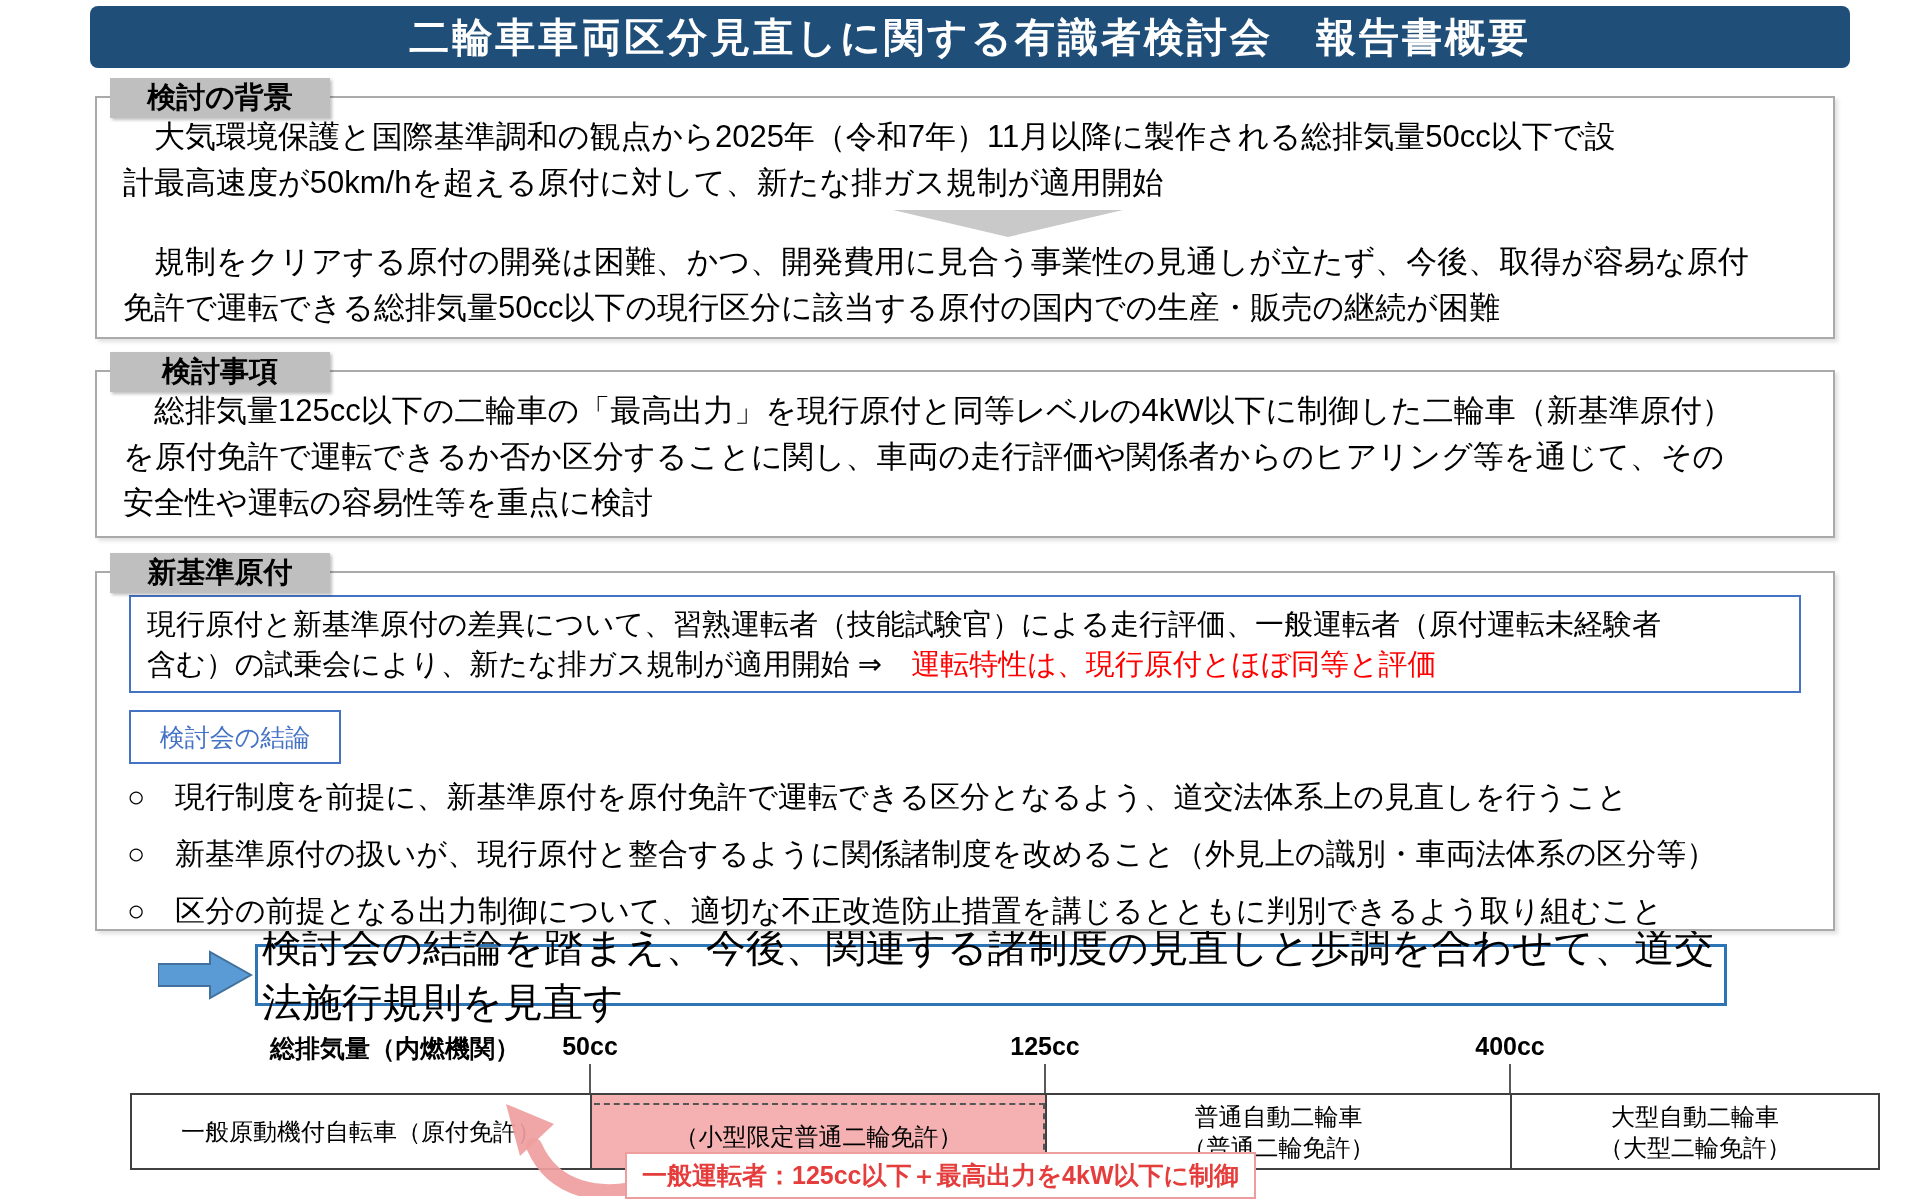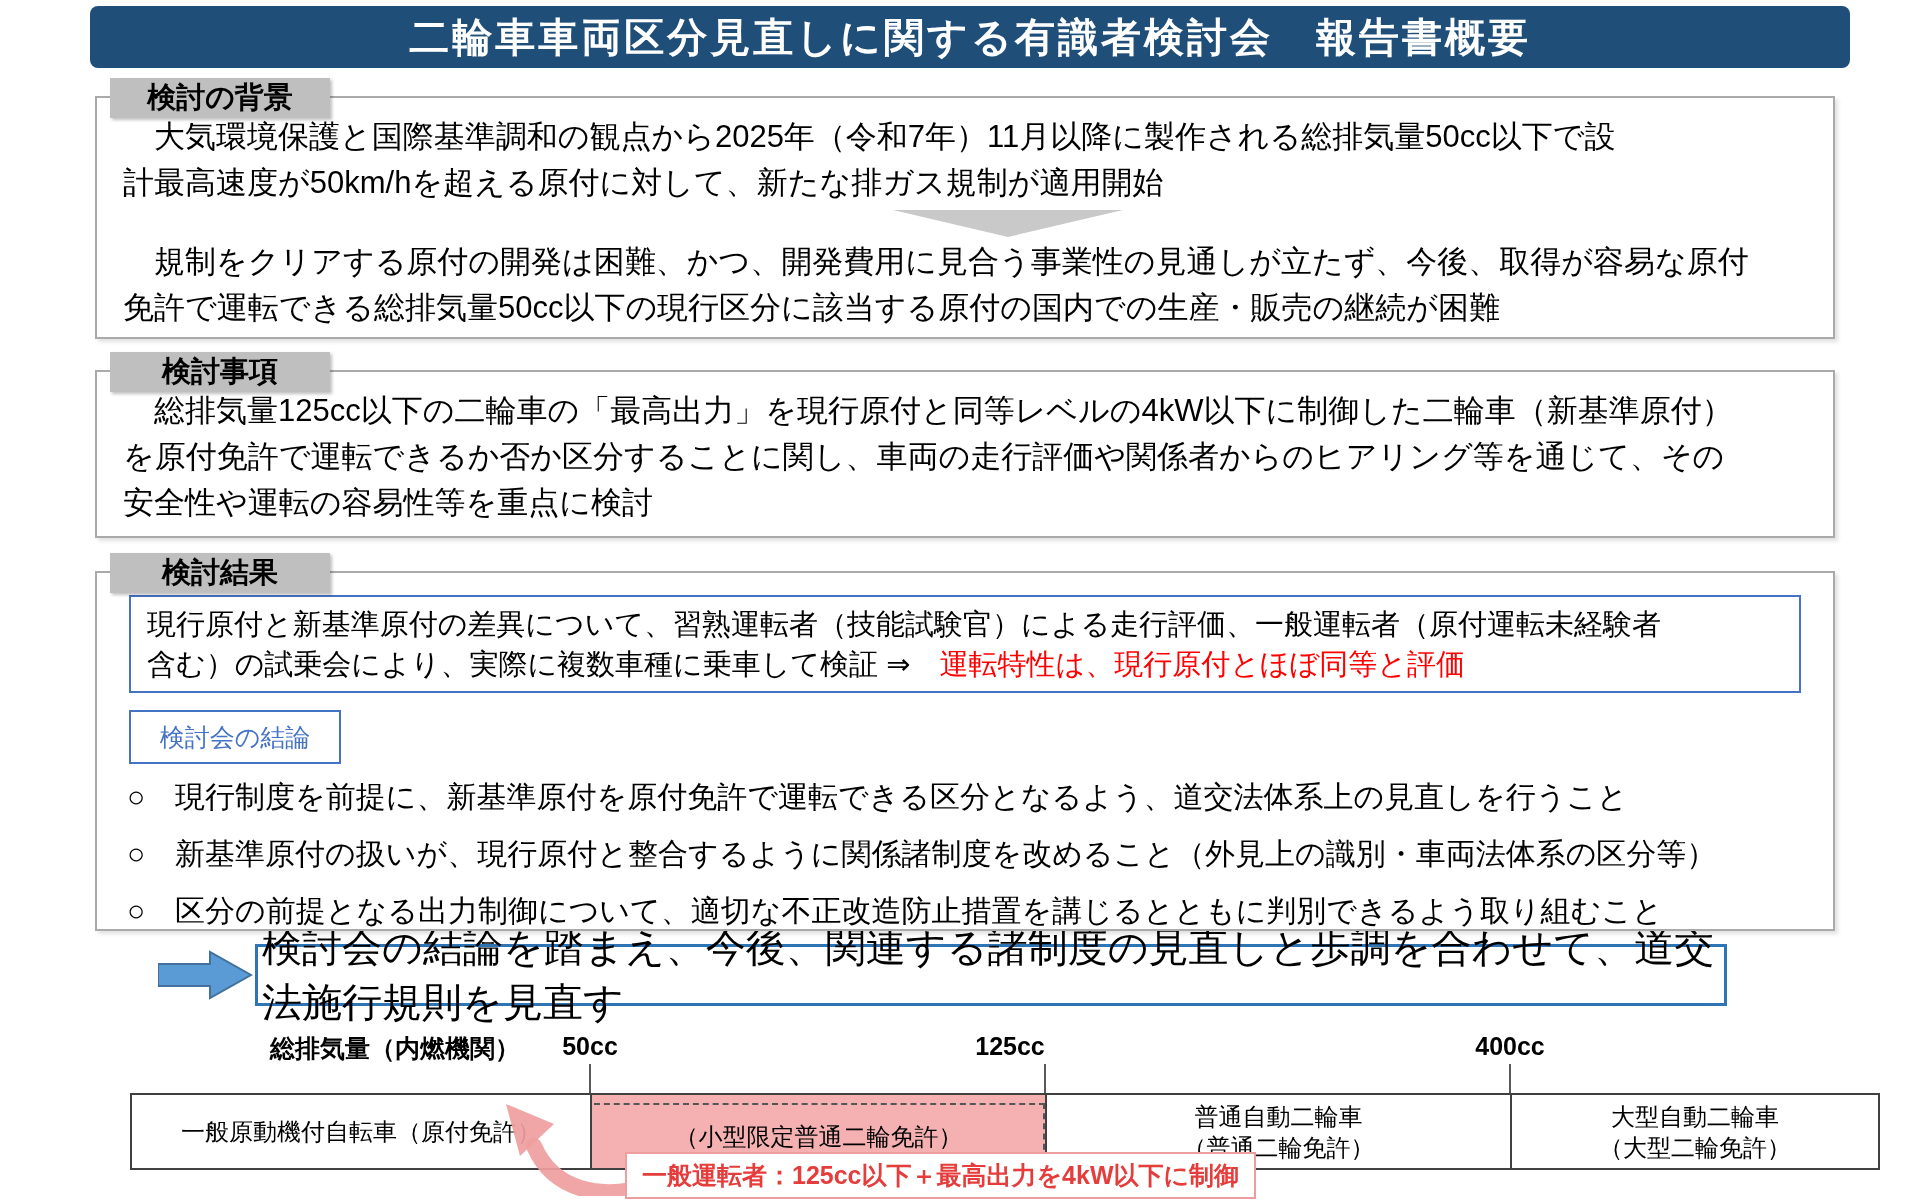--- a/index.html
+++ b/index.html
@@ -48,21 +48,21 @@
   .action-arrow { position:absolute; left:158px; top:950px; width:95px; height:50px; }
   .action-box { position:absolute; left:255px; top:944px; width:1472px; height:62px;
                 border:3px solid #2e75b6; display:flex; align-items:center;
                 padding-left:4px; font-size:40px; background:#fff; }
 
   
   .chart { position:absolute; left:0; top:1020px; width:1920px; height:180px; }
   .axis-label { position:absolute; left:270px; top:12px; font-size:25px; font-weight:bold; }
   .tick-label { position:absolute; top:12px; width:120px; text-align:center; font-size:25px; font-weight:bold; }
   .tick-50  { left:530px; }
-  .tick-125 { left:950px; }
+  .tick-125 { left:985px; }
   .tick-400 { left:1450px; }
   .tick-line { position:absolute; top:44px; width:2px; height:29px; background:#595959; }
   .tl-50  { left:589px; } .tl-125 { left:1044px; } .tl-400 { left:1509px; }
 
   .class-table { position:absolute; left:130px; top:73px; width:1750px; height:77px;
                  border:2px solid #404040; display:flex; background:#fff; }
   .cell { display:flex; flex-direction:column; align-items:center; justify-content:center;
           font-size:24px; line-height:31px; text-align:center; }
   .c1 { width:458px; }
   .c2 { width:455px; border-left:2px solid #404040; background:#f5b1b1; position:relative; padding-top:10px; }
@@ -99,27 +99,27 @@
   <div class="sec-label" style="top:352px;">
     <span>検討事項</span>
   </div>
   <div class="sec-box sec2">
     <div class="body-text">　総排気量125cc以下の二輪車の「最高出力」を現行原付と同等レベルの4kW以下に制御した二輪車（新基準原付）</div>
     <div class="body-text">を原付免許で運転できるか否か区分することに関し、車両の走行評価や関係者からのヒアリング等を通じて、その</div>
     <div class="body-text">安全性や運転の容易性等を重点に検討</div>
   </div>
 
   <div class="sec-label" style="top:553px;">
-    <span>検討結果</span>
+    <span>新基準原付</span>
   </div>
   <div class="sec-box sec3">
     <div class="eval-box">
       <div>現行原付と新基準原付の差異について、習熟運転者（技能試験官）による走行評価、一般運転者（原付運転未経験者</div>
       <div>
-        <span>含む）の試乗会により、実際に複数車種に乗車して検証 ⇒　</span><span class="red">運転特性は、現行原付とほぼ同等と評価</span>
+        <span>含む）の試乗会により、新たな排ガス規制が適用開始 ⇒　</span><span class="red">運転特性は、現行原付とほぼ同等と評価</span>
       </div>
     </div>
     <div class="concl-label">検討会の結論</div>
     <div class="bullets">
       <div class="bullet">○　現行制度を前提に、新基準原付を原付免許で運転できる区分となるよう、道交法体系上の見直しを行うこと</div>
       <div class="bullet">○　新基準原付の扱いが、現行原付と整合するように関係諸制度を改めること（外見上の識別・車両法体系の区分等）</div>
       <div class="bullet">○　区分の前提となる出力制御について、適切な不正改造防止措置を講じるとともに判別できるよう取り組むこと</div>
     </div>
   </div>
 

